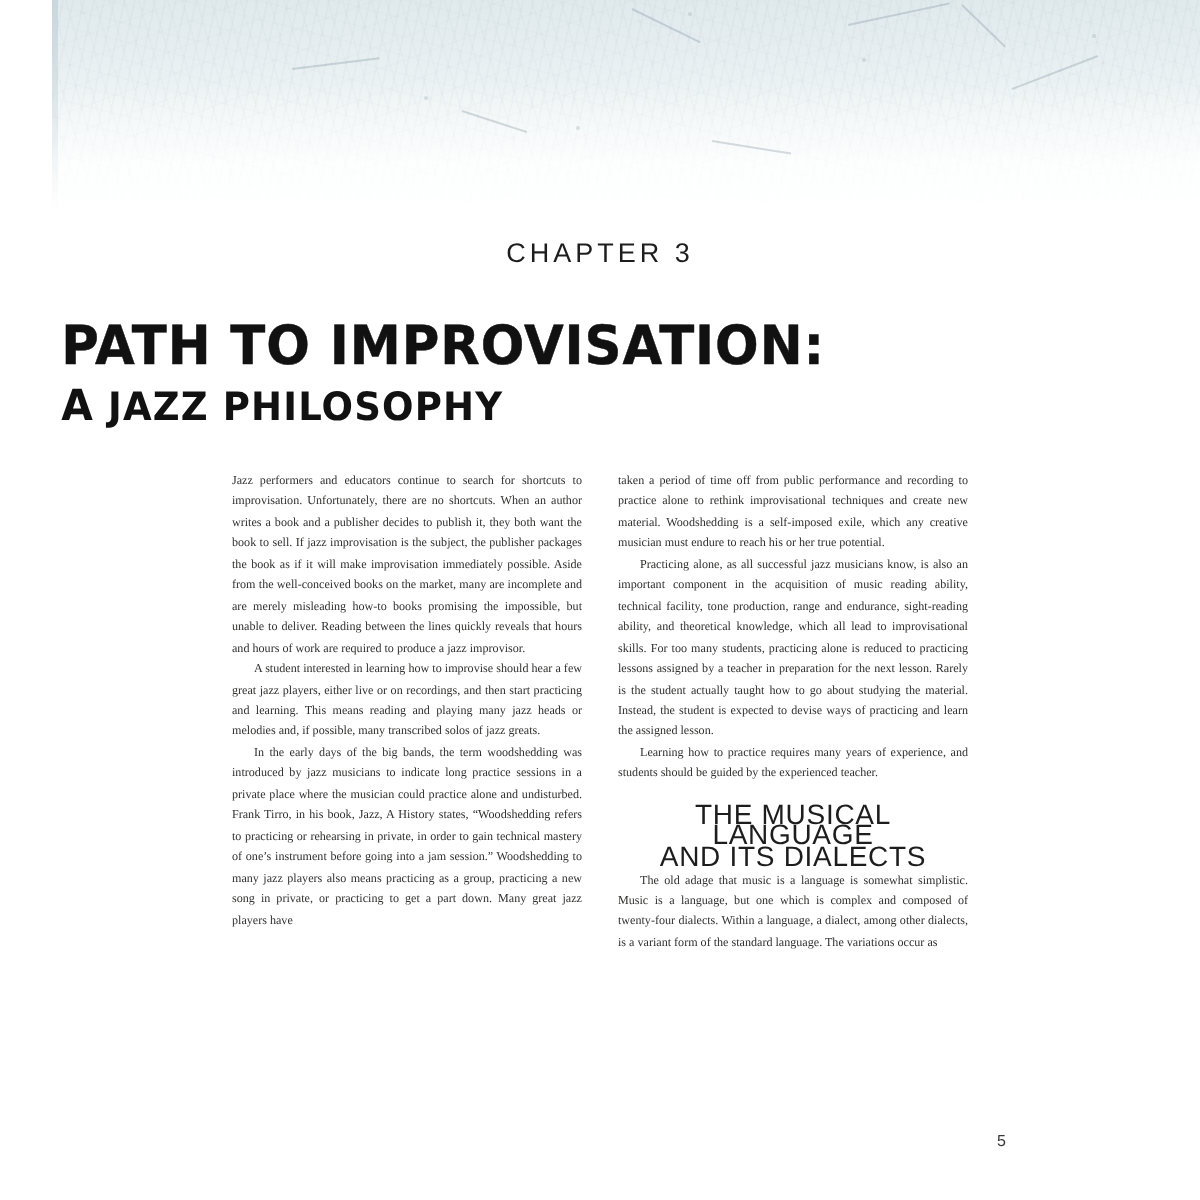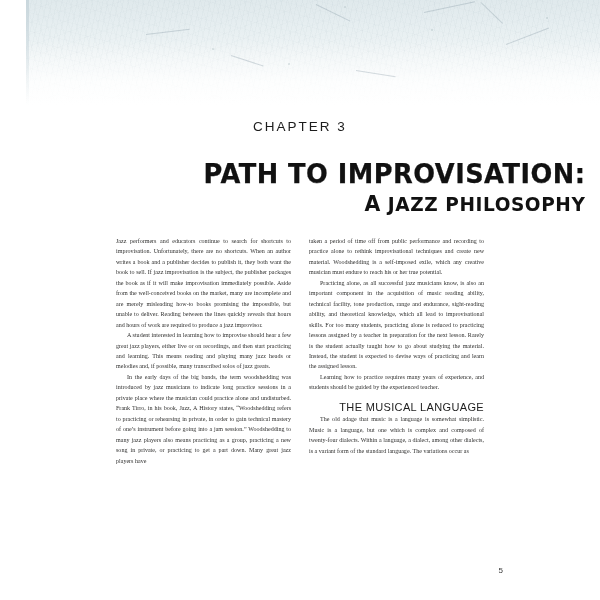--- a/index.html
+++ b/index.html
@@ -81,21 +81,21 @@
     font-family: "Liberation Sans", sans-serif;
     font-size: 13.5px;
     letter-spacing: 2.0px;
     color: #1d1d1d;
   }
 
   .title-block {
     position: absolute;
     left: 16px; right: 0;
     top: 160px;
-    text-align: right;
+    text-align: left;
   }
   .title-line1 {
     font-family: "DejaVu Sans", sans-serif;
     font-weight: bold;
     font-size: 27px;
     letter-spacing: 0.5px;
     color: #111111;
     line-height: 1.05;
     -webkit-text-stroke: 0.25px #111;
     transform: scaleX(0.95);
@@ -133,26 +133,26 @@
     margin: 0;
     text-indent: 11px;
     text-align: justify;
     hyphens: auto;
     -webkit-hyphens: auto;
   }
   .col p.first { text-indent: 0; }
 
   .section-head {
     font-family: "Liberation Sans", sans-serif;
-    font-size: 11px;
+    font-size: 14px;
     letter-spacing: 0.35px;
     line-height: 10.6px;
     color: #1d1d1d;
     margin: 9px 0 2px 0;
-    text-align: right;
+    text-align: center;
     text-indent: 0;
   }
 
   
   .folio {
     position: absolute;
     right: 97px;
     top: 566px;
     font-family: "Liberation Sans", sans-serif;
     font-size: 8px;
@@ -199,20 +199,21 @@
       <p>In the early days of the big bands, the term woodshedding was introduced by jazz musicians to indicate long practice sessions in a private place where the musician could practice alone and undisturbed. Frank Tirro, in his book, Jazz, A History states, “Woodshedding refers to practicing or rehearsing in private, in order to gain technical mastery of one’s instrument before going into a jam session.” Woodshedding to many jazz players also means practicing as a group, practicing a new song in private, or practicing to get a part down. Many great jazz players have</p>
     </div>
 
     <div class="col">
       <p class="first">taken a period of time off from public performance and recording to practice alone to rethink improvisational techniques and create new material. Woodshedding is a self-imposed exile, which any creative musician must endure to reach his or her true potential.</p>
       <p>Practicing alone, as all successful jazz musicians know, is also an important component in the acquisition of music reading ability, technical facility, tone production, range and endurance, sight-reading ability, and theoretical knowledge, which all lead to improvisational skills. For too many students, practicing alone is reduced to practicing lessons assigned by a teacher in preparation for the next lesson. Rarely is the student actually taught how to go about studying the material. Instead, the student is expected to devise ways of practicing and learn the assigned lesson.</p>
       <p>Learning how to practice requires many years of experience, and students should be guided by the experienced teacher.</p>
 
       <div class="section-head">
         <div>THE MUSICAL LANGUAGE</div>
+        <div>AND ITS DIALECTS</div>
       </div>
 
       <p>The old adage that music is a language is somewhat simplistic. Music is a language, but one which is complex and composed of twenty-four dialects. Within a language, a dialect, among other dialects, is a variant form of the standard language. The variations occur as</p>
     </div>
 
   </div>
 
   <div class="folio">5</div>
 
 </div>

